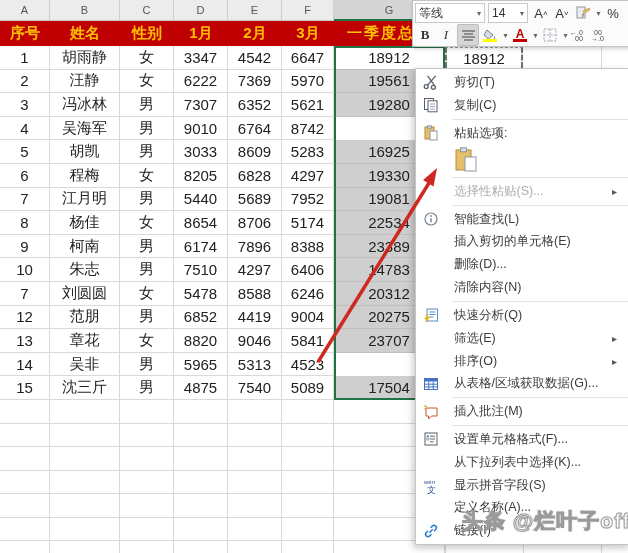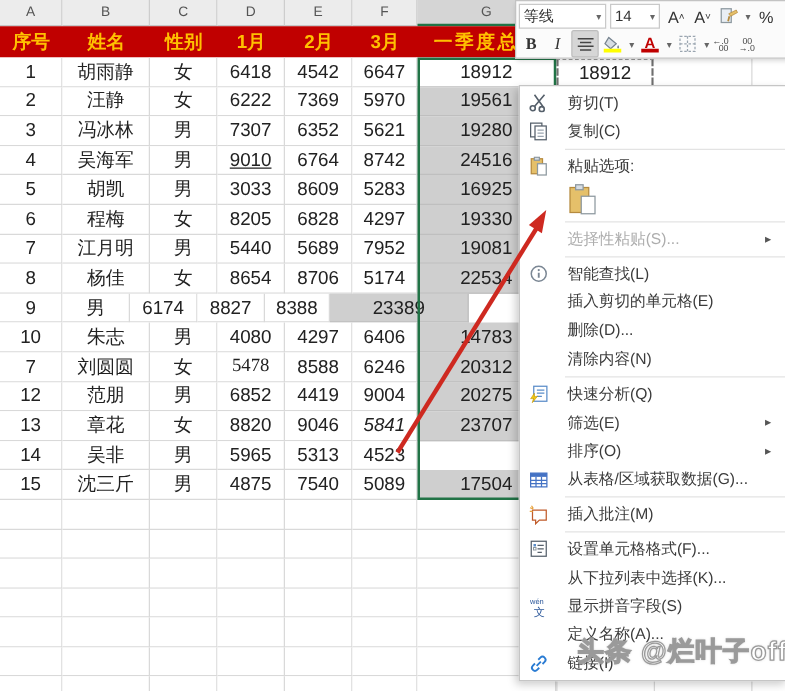--- a/index.html
+++ b/index.html
@@ -87,21 +87,21 @@
       <div class="hd-cell" style="width: 54px; color: rgb(255, 192, 0);">1月</div>
       <div class="hd-cell" style="width: 54px; color: rgb(255, 192, 0);">2月</div>
       <div class="hd-cell" style="width: 52px; color: rgb(255, 192, 0);">3月</div>
       <div class="hd-cell hd-g" style="width: 111px; color: rgb(255, 192, 0);">一季度总分</div>
     </div>
   <div id="gridbody">
       <div class="row">
         <div class="cell" style="width: 50px;">1</div>
         <div class="cell" style="width: 70px;">胡雨静</div>
         <div class="cell" style="width: 54px;">女</div>
-        <div class="cell" style="width: 54px;">6418</div>
+        <div class="cell" style="width: 54px;">3347</div>
         <div class="cell" style="width: 54px;">4542</div>
         <div class="cell" style="width: 52px;">6647</div>
         <div class="cell total active" style="width: 111px;">18912</div>
       </div>
       <div class="row">
         <div class="cell" style="width: 50px;">2</div>
         <div class="cell" style="width: 70px;">汪静</div>
         <div class="cell" style="width: 54px;">女</div>
         <div class="cell" style="width: 54px;">6222</div>
         <div class="cell" style="width: 54px;">7369</div>
@@ -114,24 +114,23 @@
         <div class="cell" style="width: 54px;">男</div>
         <div class="cell" style="width: 54px;">7307</div>
         <div class="cell" style="width: 54px;">6352</div>
         <div class="cell" style="width: 52px;">5621</div>
         <div class="cell total" style="width: 111px;">19280</div>
       </div>
       <div class="row">
         <div class="cell" style="width: 50px;">4</div>
         <div class="cell" style="width: 70px;">吴海军</div>
         <div class="cell" style="width: 54px;">男</div>
-        <div class="cell" style="width: 54px; text-decoration: underline;">9010</div>
+        <div class="cell" style="width: 54px;">9010</div>
         <div class="cell" style="width: 54px;">6764</div>
         <div class="cell" style="width: 52px;">8742</div>
-        <div class="cell total" style="width: 111px;">24516</div>
       </div>
       <div class="row">
         <div class="cell" style="width: 50px;">5</div>
         <div class="cell" style="width: 70px;">胡凯</div>
         <div class="cell" style="width: 54px;">男</div>
         <div class="cell" style="width: 54px;">3033</div>
         <div class="cell" style="width: 54px;">8609</div>
         <div class="cell" style="width: 52px;">5283</div>
         <div class="cell total" style="width: 111px;">16925</div>
       </div>
@@ -157,60 +156,61 @@
         <div class="cell" style="width: 50px;">8</div>
         <div class="cell" style="width: 70px;">杨佳</div>
         <div class="cell" style="width: 54px;">女</div>
         <div class="cell" style="width: 54px;">8654</div>
         <div class="cell" style="width: 54px;">8706</div>
         <div class="cell" style="width: 52px;">5174</div>
         <div class="cell total" style="width: 111px;">22534</div>
       </div>
       <div class="row">
         <div class="cell" style="width: 50px;">9</div>
+        <div class="cell" style="width: 70px;">柯南</div>
         <div class="cell" style="width: 54px;">男</div>
         <div class="cell" style="width: 54px;">6174</div>
-        <div class="cell" style="width: 54px;">8827</div>
+        <div class="cell" style="width: 54px;">7896</div>
         <div class="cell" style="width: 52px;">8388</div>
         <div class="cell total" style="width: 111px;">23389</div>
       </div>
       <div class="row">
         <div class="cell" style="width: 50px;">10</div>
         <div class="cell" style="width: 70px;">朱志</div>
         <div class="cell" style="width: 54px;">男</div>
-        <div class="cell" style="width: 54px;">4080</div>
+        <div class="cell" style="width: 54px;">7510</div>
         <div class="cell" style="width: 54px;">4297</div>
         <div class="cell" style="width: 52px;">6406</div>
         <div class="cell total" style="width: 111px;">14783</div>
       </div>
       <div class="row">
         <div class="cell" style="width: 50px;">7</div>
         <div class="cell" style="width: 70px;">刘圆圆</div>
         <div class="cell" style="width: 54px;">女</div>
-        <div class="cell" style="width: 54px; font-family: Liberation Serif, serif;">5478</div>
+        <div class="cell" style="width: 54px;">5478</div>
         <div class="cell" style="width: 54px;">8588</div>
         <div class="cell" style="width: 52px;">6246</div>
         <div class="cell total" style="width: 111px;">20312</div>
       </div>
       <div class="row">
         <div class="cell" style="width: 50px;">12</div>
         <div class="cell" style="width: 70px;">范朋</div>
         <div class="cell" style="width: 54px;">男</div>
         <div class="cell" style="width: 54px;">6852</div>
         <div class="cell" style="width: 54px; text-align: center;">4419</div>
         <div class="cell" style="width: 52px;">9004</div>
         <div class="cell total" style="width: 111px;">20275</div>
       </div>
       <div class="row">
         <div class="cell" style="width: 50px;">13</div>
         <div class="cell" style="width: 70px;">章花</div>
         <div class="cell" style="width: 54px;">女</div>
         <div class="cell" style="width: 54px;">8820</div>
         <div class="cell" style="width: 54px;">9046</div>
-        <div class="cell" style="width: 52px; font-style: italic;">5841</div>
+        <div class="cell" style="width: 52px;">5841</div>
         <div class="cell total" style="width: 111px;">23707</div>
       </div>
       <div class="row">
         <div class="cell" style="width: 50px;">14</div>
         <div class="cell" style="width: 70px;">吴非</div>
         <div class="cell" style="width: 54px;">男</div>
         <div class="cell" style="width: 54px;">5965</div>
         <div class="cell" style="width: 54px;">5313</div>
         <div class="cell" style="width: 52px;">4523</div>
       </div>

